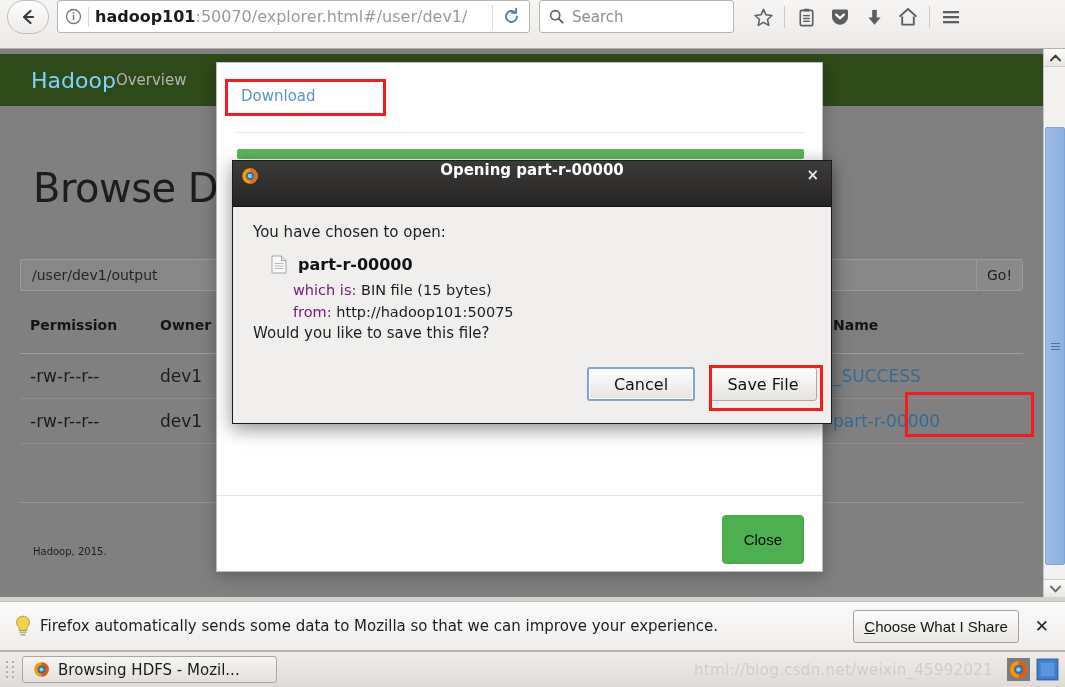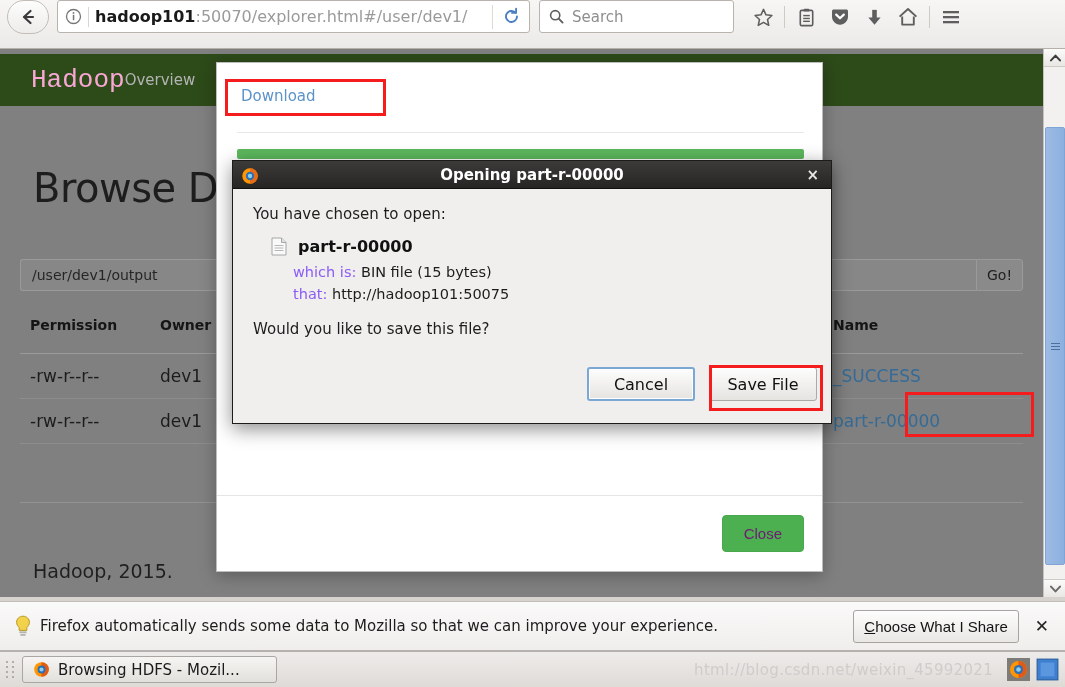--- a/index.html
+++ b/index.html
@@ -53,21 +53,21 @@
   
   .page-area {
     position: absolute; left: 0; top: 49px; width: 1043px; height: 548px;
     background: #808080; overflow: hidden;
   }
   .hadoop-navbar {
     position: absolute; left: 0; top: 5px; width: 1043px; height: 52px;
     background: #2d4a19;
     display: flex; align-items: center;
   }
-  .hadoop-brand { color: #f9a8d4; font-size: 26px; margin-left: 31px; font-family: Liberation Mono, monospace; }
+  .hadoop-brand { color: #7dd3fc; font-size: 22px; margin-left: 31px; }
   .hadoop-link { color: #b4b4b4; font-size: 15px; }
   .browse-title {
     position: absolute; left: 33px; top: 116px;
     font-size: 40px; color: #1d1d1d; font-weight: 400; letter-spacing: -0.5px;
   }
   .path-row {
     position: absolute; left: 20px; top: 210px; width: 1003px; height: 32px;
     display: flex;
   }
   .path-input {
@@ -94,21 +94,21 @@
   .ftable td.namecell a { color: #356b96; text-decoration: none; margin-top: 24px; }
   .c-perm { width: 130px; }
   .c-owner { width: 100px; }
   .c-group { width: 110px; }
   .c-size { width: 70px; }
   .c-name { width: 200px; }
   .footer-rule {
     position: absolute; left: 20px; top: 453px; width: 1003px; height: 1px; background: #939393;
   }
   .footer-text {
-    position: absolute; left: 33px; top: 511px; font-size: 19px; color: #1f1f1f;
+    position: absolute; left: 33px; top: 497px; font-size: 10px; color: #1f1f1f;
   }
 
   
   .modal {
     position: absolute; left: 216px; top: 62px; width: 607px; height: 510px;
     background: #ffffff; border: 1px solid #bdbdbd;
     box-shadow: 0 4px 16px rgba(0,0,0,0.28);
   }
   .modal-body { position: relative; height: 100%; }
   .dl-link {
@@ -117,50 +117,50 @@
   }
   .modal-rule { position: absolute; left: 20px; top: 69px; width: 567px; height: 1px; background: #e8e8e8; }
   .modal-greenbar {
     position: absolute; left: 20px; top: 86px; width: 567px; height: 10px;
     background: #5cb85c; border-radius: 2px;
   }
   .modal-footer-rule { position: absolute; left: 0; top: 432px; width: 100%; height: 1px; background: #e5e5e5; }
   .close-btn {
     position: absolute; right: 18px; top: 452px;
     background: #4caf50; border: 1px solid #49a74d; border-radius: 4px;
-    color: #701a75; font-size: 15px; padding: 9px 21px;
+    color: #000000; font-size: 15px; padding: 15px 21px;
   }
 
   
   .fx-dialog {
     position: absolute; left: 232px; top: 160px; width: 600px; height: 264px;
     background: #f0efed; border: 1px solid #1c1c1c;
     box-shadow: 0 5px 18px rgba(0,0,0,0.45);
   }
   .fx-titlebar {
-    height: 28px; background: linear-gradient(#3c3b39, #262523);
-    display: flex; align-items: center; position: relative;
+    height: 46px; background: linear-gradient(#3c3b39, #262523);
+    display: flex; position: relative;
     border-bottom: 1px solid #111;
   }
   .fx-title {
     flex: 1; text-align: center; color: #ffffff; font-size: 15px; font-weight: 700;
   }
   .fx-ff-icon { position: absolute; left: 8px; top: 6px; width: 18px; height: 18px; }
   .fx-close {
     position: absolute; right: 12px; top: 5px;
     color: #e8e8e8; font-size: 15px; font-weight: 700;
   }
   .fx-content { padding: 16px 20px 0 20px; }
   .fx-line1 { font-size: 15px; color: #1d1d1d; }
   .fx-fileline { display: flex; align-items: center; margin: 14px 0 6px 18px; }
   .fx-doc-icon { width: 16px; height: 19px; margin-right: 11px; }
   .fx-filename { font-size: 16px; font-weight: 700; color: #111; }
   .fx-detail { margin-left: 40px; font-size: 14.5px; color: #1d1d1d; line-height: 1.5; }
-  .fx-detail .lbl { color: #8b5cf6; }
-  .fx-question { margin-top: 14px; font-size: 15px; color: #1d1d1d; }
+  .fx-detail .lbl { color: #701a75; }
+  .fx-question { font-size: 15px; color: #1d1d1d; }
   .fx-buttons {
     position: absolute; right: 14px; bottom: 22px;
     display: flex; align-items: center; gap: 14px;
   }
   .fx-btn {
     min-width: 108px; height: 34px; font-size: 16px; color: #111;
     border: 1px solid #a9a9a9; border-radius: 3px;
     background: linear-gradient(#fdfdfd, #e6e4e1);
     display: flex; align-items: center; justify-content: center;
   }
@@ -391,21 +391,21 @@
           <path d="M1 1 L10.5 1 L15 5.5 L15 18 L1 18 Z" fill="#f9f9f9" stroke="#a6a6a6" stroke-width="1"></path>
           <path d="M10.5 1 L10.5 5.5 L15 5.5" fill="#e2e2e2" stroke="#a6a6a6" stroke-width="1"></path>
           <line x1="3.6" y1="8.5" x2="12.4" y2="8.5" stroke="#b8b8b8" stroke-width="1"></line>
           <line x1="3.6" y1="11" x2="12.4" y2="11" stroke="#b8b8b8" stroke-width="1"></line>
           <line x1="3.6" y1="13.5" x2="12.4" y2="13.5" stroke="#b8b8b8" stroke-width="1"></line>
         </svg>
         <span class="fx-filename">part-r-00000</span>
       </div>
       <div class="fx-detail">
         <div><span class="lbl">which is:</span> <span>BIN file (15 bytes)</span></div>
-        <div><span class="lbl">that:</span> <span>http://hadoop101:50075</span></div>
+        <div><span class="lbl">from:</span> <span>http://hadoop101:50075</span></div>
       </div>
       <div class="fx-question">Would you like to save this file?</div>
     </div>
     <div class="fx-buttons">
       <div class="fx-btn focused">Cancel</div>
       <div class="fx-btn">Save File</div>
     </div>
   </div>
 
   <div class="annot" style="left:225px; top:79px; width:161px; height:37px;"></div>

